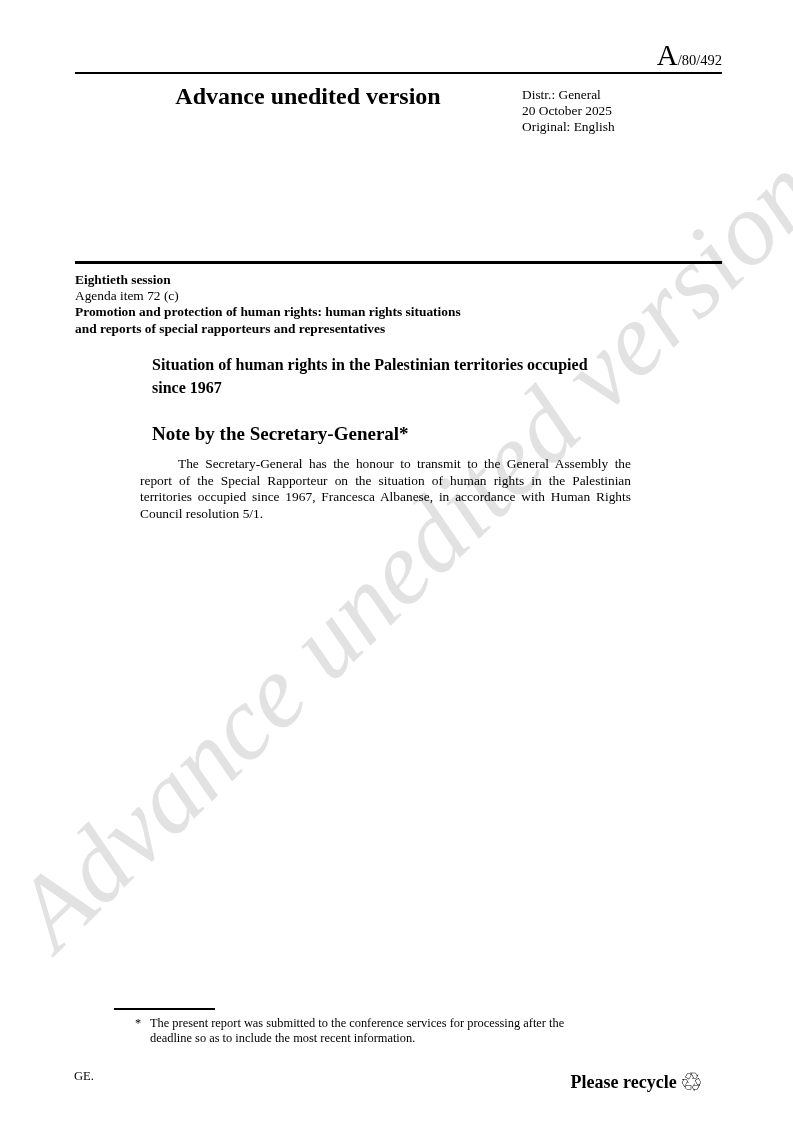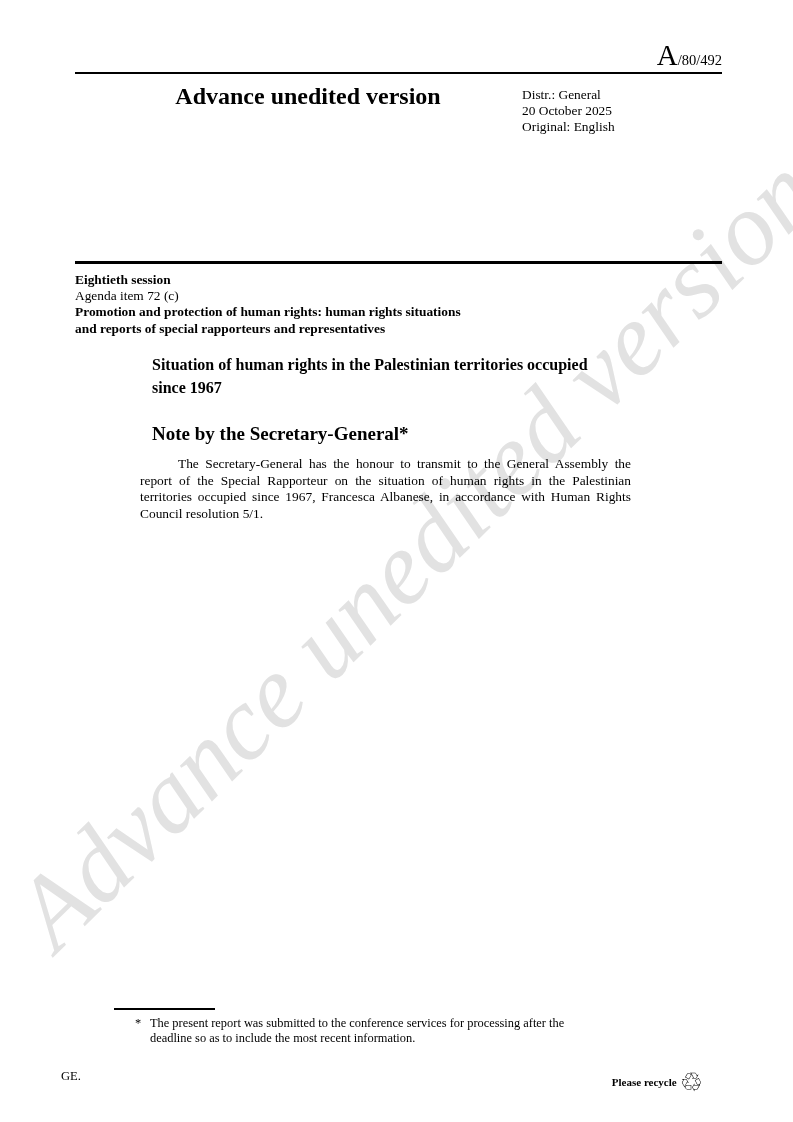--- a/index.html
+++ b/index.html
@@ -128,34 +128,34 @@
     display: flex;
     margin-left: 21px;
     font-size: 12.4px;
     line-height: 15px;
   }
   .footnote-marker { width: 15px; flex: 0 0 15px; }
   .footnote-text { width: 450px; }
 
   .footer-left {
     position: absolute;
-    left: 61px;
+    left: 74px;
     top: 1069px;
     font-size: 12.6px;
   }
   .footer-recycle {
     position: absolute;
     right: 90px;
     top: 1068px;
     display: flex;
     align-items: center;
     gap: 3px;
   }
   .footer-recycle .label {
-    font-size: 11px;
+    font-size: 18px;
     font-weight: bold;
     line-height: 28px;
   }
   .footer-recycle .icon {
     font-family: "DejaVu Sans", sans-serif;
     font-size: 26px;
     line-height: 28px;
     font-weight: normal;
   }
 </style>

